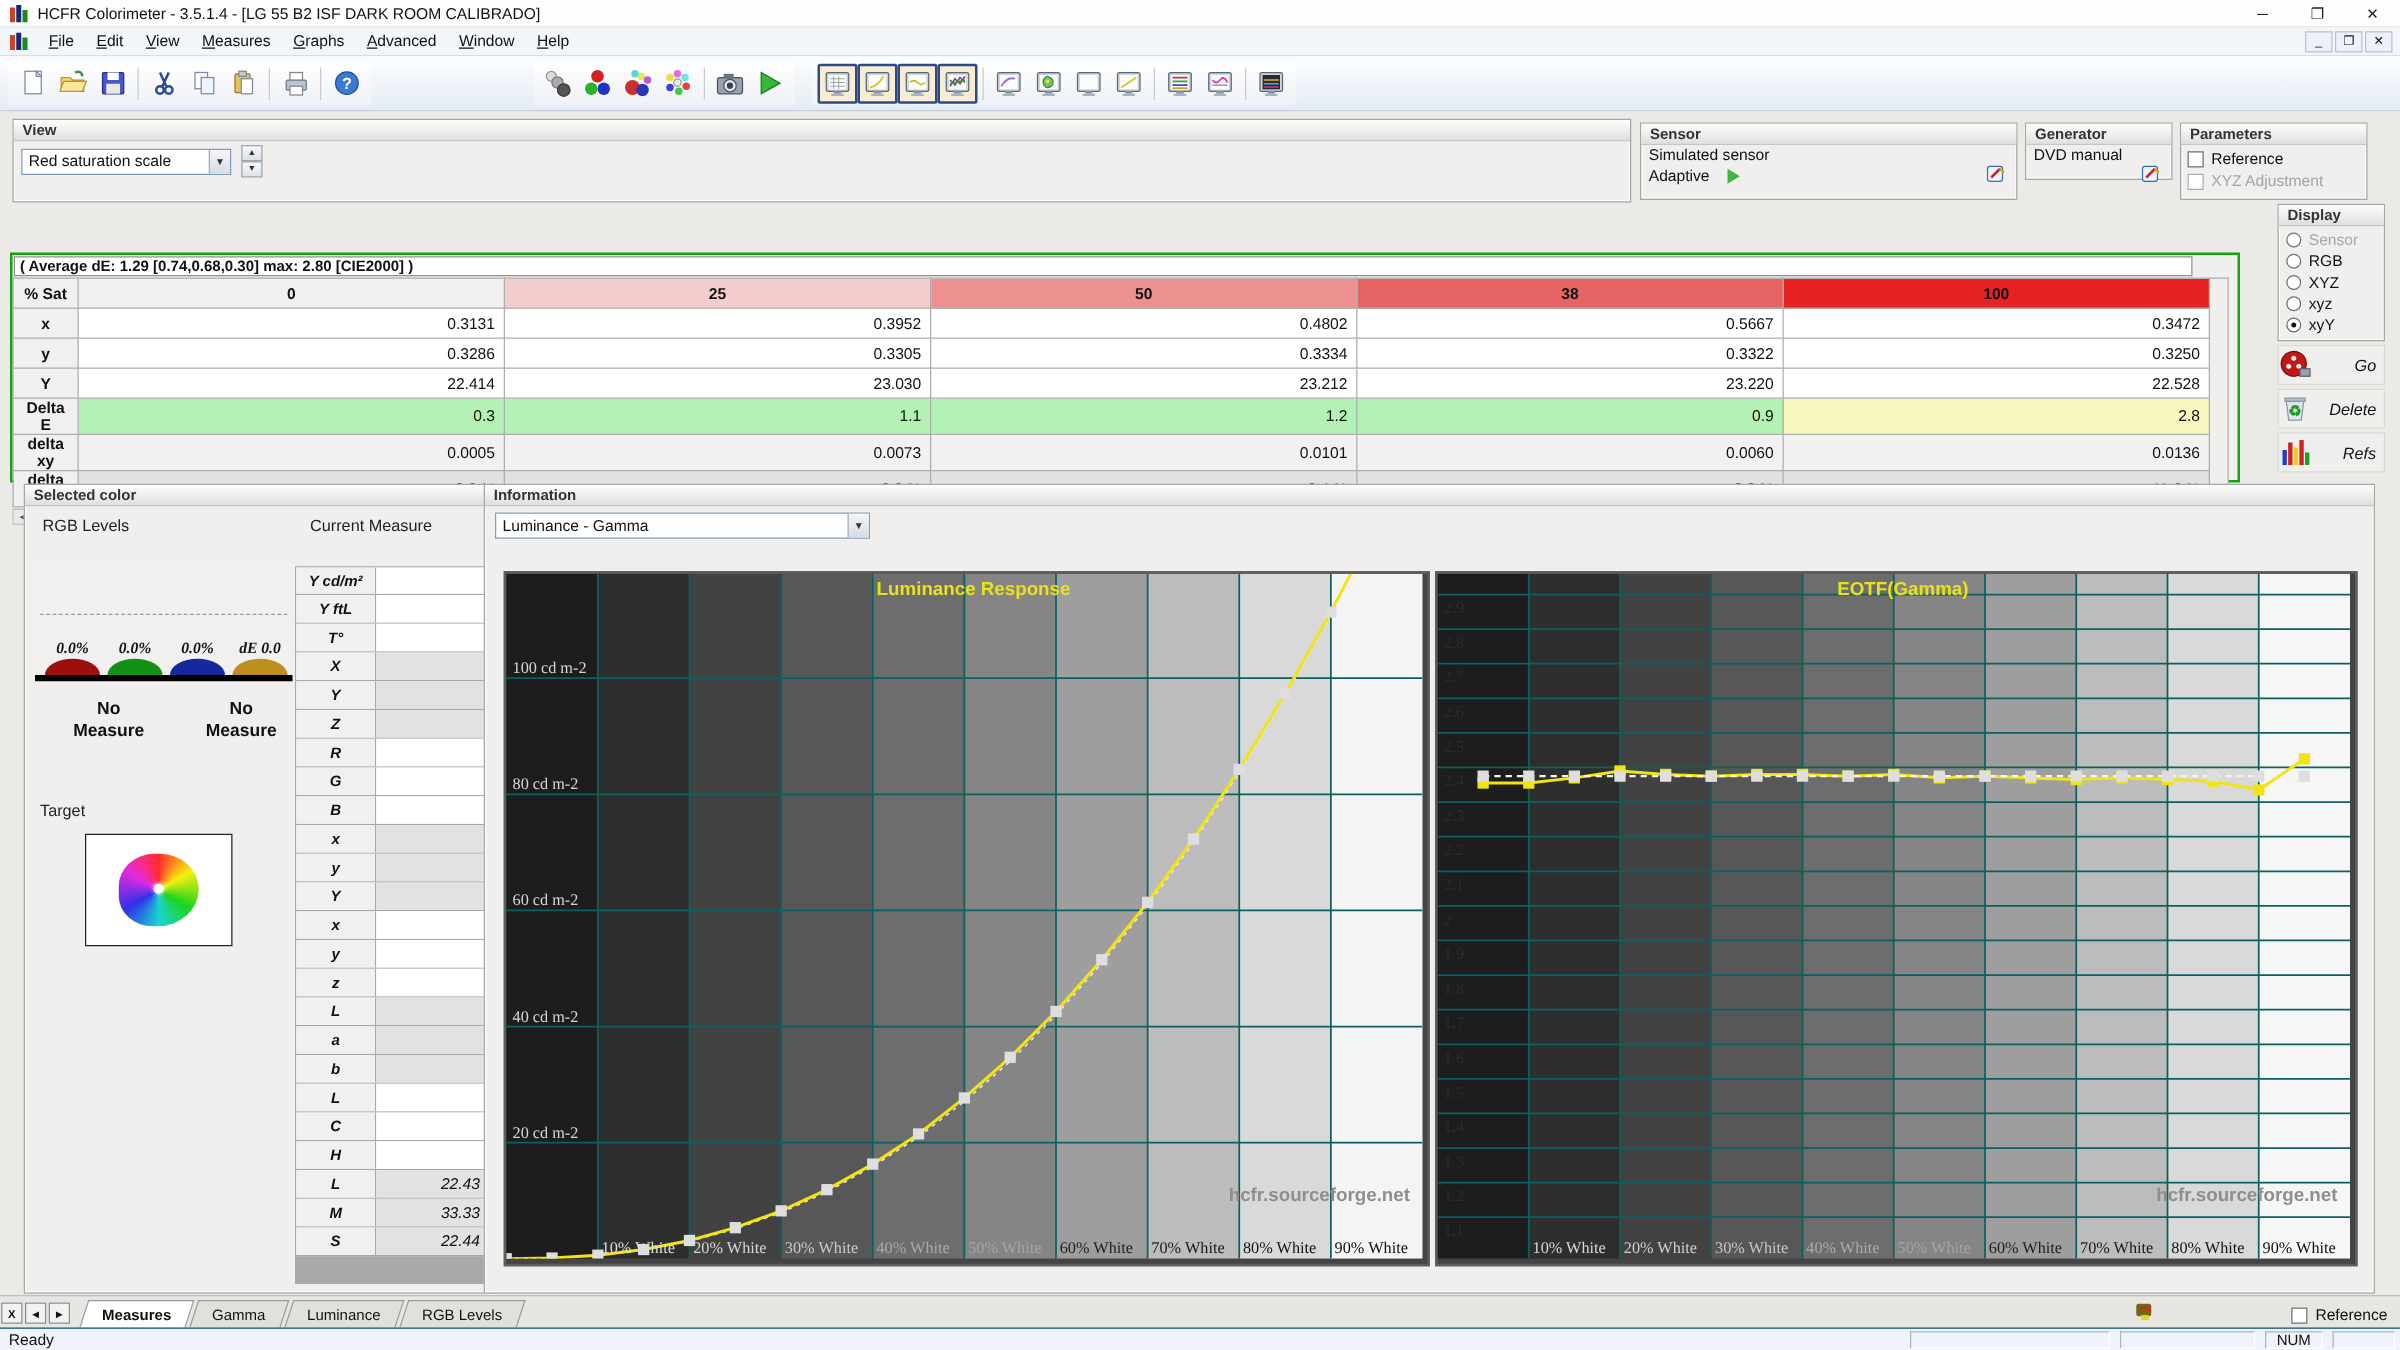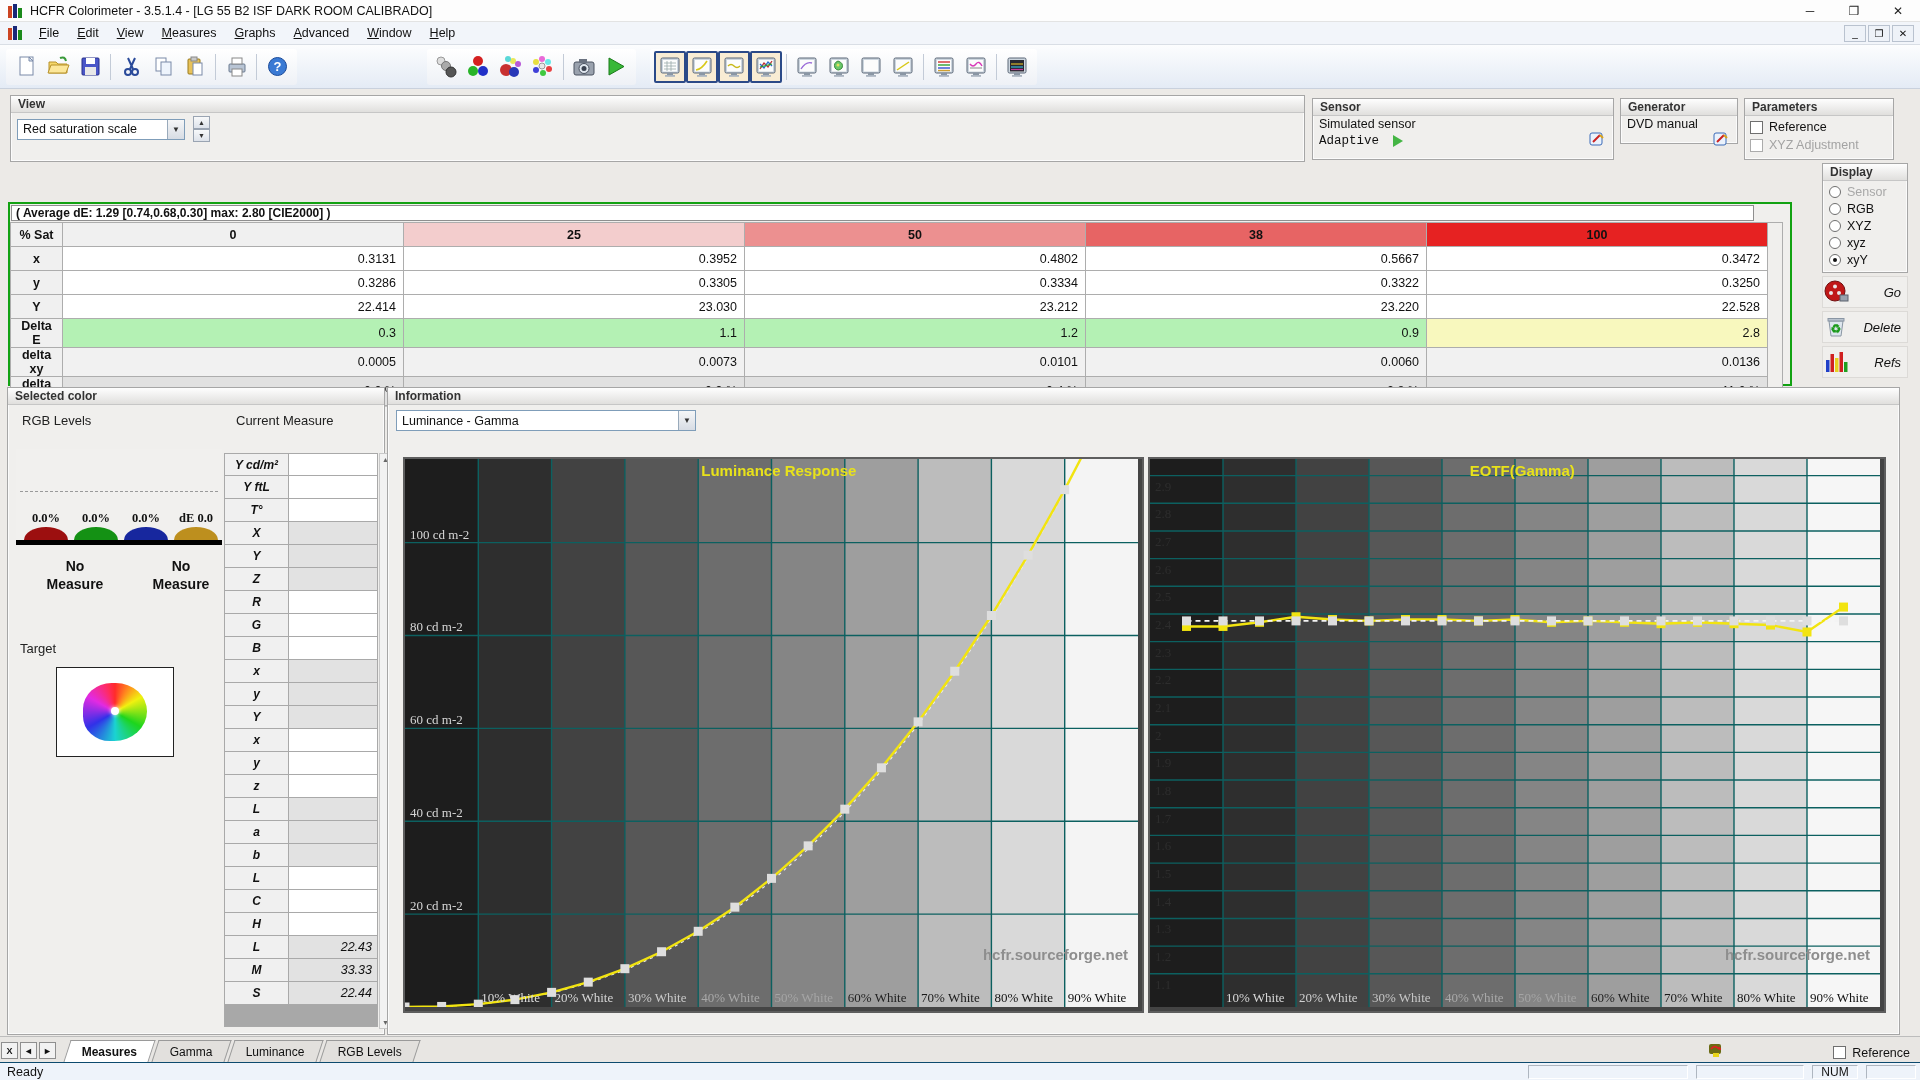--- a/index.html
+++ b/index.html
@@ -58,23 +58,23 @@
   .radio { width:12px; height:12px; border:1px solid #6f6f6f; border-radius:50%; background:#fff; margin-right:6px; flex:none; position:relative; }
   .radio.on:after { content:""; position:absolute; left:3px; top:3px; width:4px; height:4px; border-radius:50%; background:#111; }
   .radiorow { display:flex; align-items:center; height:17px; font-size:12.5px; }
   .radiorow.dis { color:#a8a8a8; }
   .dockbtn { display:flex; align-items:center; height:32px; margin-top:3px; background:#f0efed; border:1px solid #dcdad7; font-size:13px; }
   .dockbtn .lab { margin-left:auto; padding-right:6px;font-style:italic; }
   .editrow { display:flex; align-items:center; height:20px; margin-top:8px; font-size:13px; }
   .editbox { width:22px; height:14px; background:#fff; border:1px solid #7c7c7c; margin-right:7px; }
 
   
-  .selcolor { left:7px; top:387px; width:378px; height:648px; }
+  .selcolor { left:19px; top:387px; width:378px; height:648px; }
   .lab13 { font-size:13px; color:#222; }
-  .rgbbox { position:absolute; left:8px; top:44px; width:206px; height:96px; background:#f1f0ee; }
+  .rgbbox { position:absolute; left:8px; top:44px; width:206px; height:96px; background:#f1f0ee;font-style:italic; }
   .dash { position:absolute; left:4px; right:4px; top:42px; border-top:1px dashed #9a9a9a; }
   .bumps { position:absolute; left:0; right:0; bottom:0; height:34px; }
   .bump { position:absolute; bottom:5px; width:44px; height:13px; border-radius:50% 50% 0 0 / 100% 100% 0 0; }
   .bump-lab { position:absolute; bottom:19px; width:60px; text-align:center; font-family:"Liberation Serif",serif; font-weight:bold; font-size:12.5px; }
   .baseline { position:absolute; left:0; right:0; bottom:0; height:5px; background:#000; }
   .nomeasure { position:absolute; top:152px; width:110px; text-align:center; font-weight:bold; font-size:14px; line-height:18px; }
   .target-thumb { position:absolute; left:48px; top:262px; width:118px; height:90px; background:#fff; border:1px solid #222; display:flex; align-items:center; justify-content:center; }
   .cie-blob { width:64px; height:58px; border-radius:48% 52% 55% 45%; background:conic-gradient(#e33,#ee3,#3c3,#3cc,#33c,#c3c,#e33); position:relative; filter:saturate(1.2); }
   .cie-blob:after { content:""; position:absolute; left:28px; top:24px; width:8px; height:8px; background:#fff; border-radius:50%; box-shadow:0 0 4px #fff; }
   .mtable { position:absolute; left:216px; top:48px; width:154px;font-style:italic; }
@@ -383,21 +383,21 @@
           <div>▲</div>
           <div>▼</div>
         </div>
     </div>
   </div>
 
   <div class="gbox" style="left:1312px; top:98px; width:302px; height:62px;">
     <div class="hdr">Sensor</div>
     <div class="body" style="padding:1px 6px;">
       <div>Simulated sensor</div>
-      <div style="display:flex; align-items:center;font-family:Liberation Mono, monospace;">
+      <div style="display:flex; align-items:center;">
         <span>Adaptive</span>
         <span style="margin-left:14px; width:0; height:0; border-left:10px solid #44b544; border-top:6px solid transparent; border-bottom:6px solid transparent;"></span>
         <span style="margin-left:auto;">
           <svg width="18" height="16">
               <rect x="1" y="2" width="12" height="12" rx="2" fill="#eaf2fc" stroke="#3a6ab8"></rect>
               <path d="M4 11 L11 4" stroke="#c22" stroke-width="2"></path>
               <path d="M11 4 l3 3" stroke="#d9a21a" stroke-width="2"></path>
             </svg>
         </span>
       </div>

